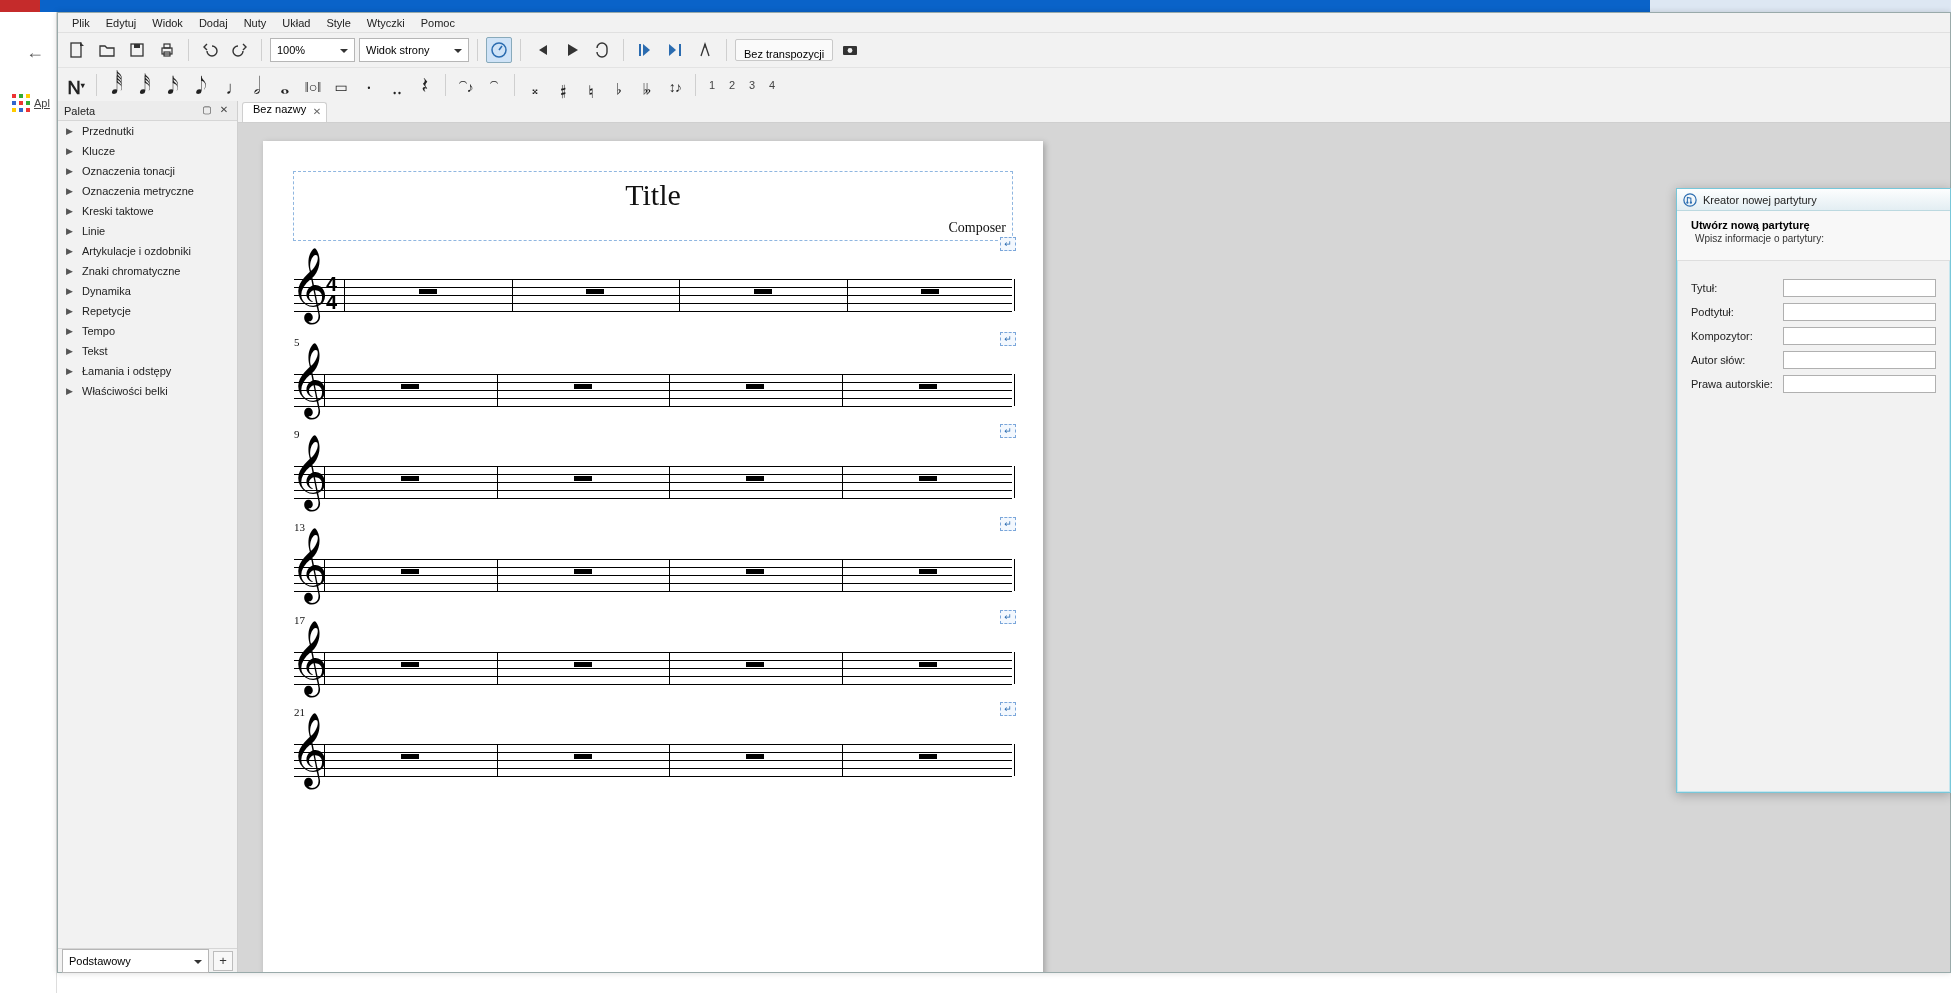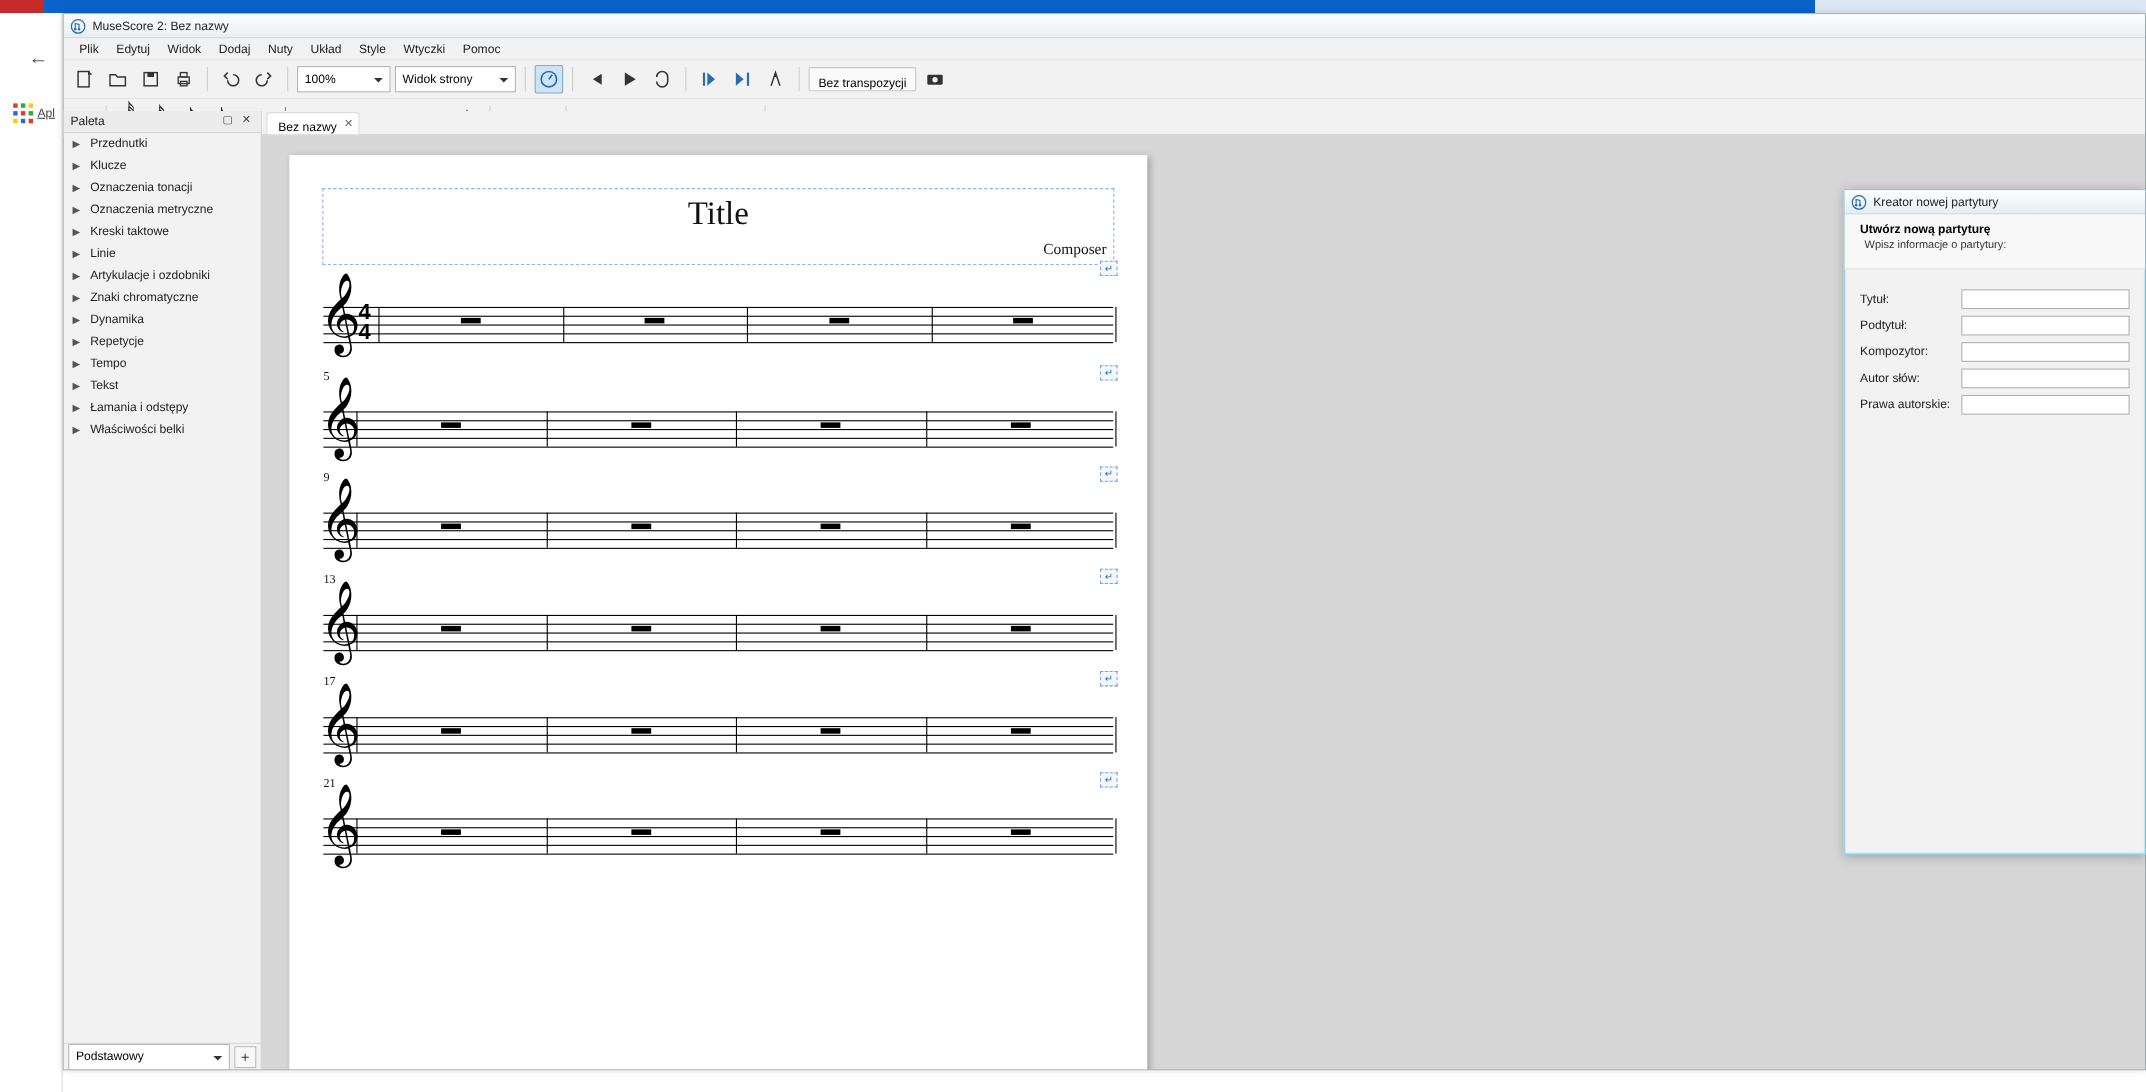--- a/index.html
+++ b/index.html
@@ -53,40 +53,40 @@
 .palette-list { flex:1; overflow:auto; }
 .palette-item { height:20px; display:flex; align-items:center; padding:0 8px; color:#222; }
 .palette-item .chev { width:10px; color:#555; font-size:9px; margin-right:6px; }
 .palette-foot { height:24px; border-top:1px solid #d6d6d6; display:flex; align-items:center; padding:0 4px; gap:4px; }
 .palette-foot .combo { flex:1; min-width:0; }
 .plusbtn { width:20px; height:20px; border:1px solid #bdbdbd; background:#f8f8f8; font-size:13px; text-align:center; line-height:18px; color:#333; }
 
 
 .canvas-wrap { flex:1; background:#d6d6d6; position:relative; overflow:hidden; }
 .doc-tabbar { position:absolute; left:0; right:0; top:0; height:22px; background:#f2f2f2; display:flex; align-items:flex-end; padding-left:4px; border-bottom:1px solid #cfcfcf; }
-.doc-tab { height:20px; background:#fff; border:1px solid #cfcfcf; border-bottom:none; padding:0 20px 0 10px; font-size:11px; display:flex; align-items:flex-end; position:relative; border-radius:3px 3px 0 0; }
+.doc-tab { height:20px; background:#fff; border:1px solid #cfcfcf; border-bottom:none; padding:0 20px 0 10px; font-size:11px; display:flex; align-items:flex-start; position:relative; border-radius:3px 3px 0 0; }
 .doc-tab .x { position:absolute; right:5px; top:3px; font-size:10px; color:#666; }
 
 .page { position:absolute; left:25px; top:40px; width:780px; height:900px; background:#fff; box-shadow:2px 2px 6px rgba(0,0,0,.25); }
 .title-frame { position:absolute; left:30px; top:30px; right:30px; height:70px; border:1px dashed #8fb6e0; }
 .score-title { text-align:center; font-family:"Times New Roman",serif; font-size:30px; color:#111; padding-top:6px; }
 .score-composer { position:absolute; right:6px; bottom:4px; font-family:"Times New Roman",serif; font-size:14px; color:#111; }
 
 .staff-sys { position:absolute; left:30px; right:30px; height:70px; border:1px dashed transparent; }
 .sys-break { position:absolute; right:-4px; top:-20px; width:16px; height:14px; border:1px dashed #7aa6da; background:#f3f8fe; display:flex; align-items:center; justify-content:center; font-size:9px; color:#2b6cb0; }
 .measure-num { position:absolute; left:0; top:-16px; font:11px "Times New Roman",serif; color:#111; }
 .stafflines { position:absolute; left:0; right:0; top:22px; height:32px; }
 .stafflines div { position:absolute; left:0; right:0; height:1px; background:#000; }
 .clef { position:absolute; left:2px; top:8px; font:44px "Segoe UI Symbol","Noto Music",serif; color:#000; line-height:42px; }
 .timesig { position:absolute; left:32px; top:18px; font:700 20px "Times New Roman",serif; color:#000; text-align:center; line-height:18px; }
 .barline { position:absolute; top:22px; width:1px; height:32px; background:#000; }
 .rest { position:absolute; top:32px; width:18px; height:5px; background:#000; }
 
 
-.wizard { position:absolute; right:0; top:172px; width:275px; height:605px; background:#f2f2f2; border:1px solid #77c7d9; box-shadow:0 0 0 1px #c6e6ee inset, 0 2px 10px rgba(0,0,0,.25); font-size:11px; }
+.wizard { position:absolute; right:0; top:188px; width:275px; height:605px; background:#f2f2f2; border:1px solid #77c7d9; box-shadow:0 0 0 1px #c6e6ee inset, 0 2px 10px rgba(0,0,0,.25); font-size:11px; }
 .wizard-title { height:22px; background:linear-gradient(#fdfefe,#e3eef3); border-bottom:1px solid #bcd9e0; display:flex; align-items:center; padding:0 6px; color:#222; }
 .wizard-title .app-ico { width:14px; height:14px; margin-right:6px; color:#2b6cb0; }
 .wizard-head { padding:8px 14px 16px; background:#f8f8f8; border-bottom:1px solid #dedede; }
 .wizard-head b { font-size:11px; }
 .wizard-sub { font-size:10px; color:#333; margin-top:2px; margin-left:4px; }
 .wizard-form { padding:18px 14px; }
 .wrow { display:flex; align-items:center; margin-bottom:6px; }
 .wrow label { width:92px; color:#222; }
 .wrow input { flex:1; height:18px; border:1px solid #b0b0b0; background:#fff; font-size:11px; padding:0 3px; }
 
@@ -107,29 +107,20 @@
       <span style="background:#3a3;left:14px;top:7px"></span>
     <span style="background:#fc0;left:0;top:14px"></span>
       <span style="background:#36c;left:7px;top:14px"></span>
       <span style="background:#e33;left:14px;top:14px"></span>
   </div>
   <div class="apps-label">Apl</div>
 </div>
 
 <div class="app-window">
 
-  <div class="titlebar">
-    <svg class="app-ico" viewBox="0 0 16 16">
-        <circle cx="8" cy="8" r="7" fill="none" stroke="currentColor" stroke-width="1.4"></circle>
-        <path d="M5 11V5l4 1v5" fill="none" stroke="currentColor" stroke-width="1.2"></path>
-        <circle cx="5" cy="11" r="1.3" fill="currentColor"></circle>
-        <circle cx="9" cy="11" r="1.3" fill="currentColor"></circle>
-      </svg>
-    <span>MuseScore 2: Bez nazwy</span>
-  </div>
 
   <div class="menubar">
     <span>Plik</span>
     <span>Edytuj</span>
     <span>Widok</span>
     <span>Dodaj</span>
     <span>Nuty</span>
     <span>Układ</span>
     <span>Style</span>
     <span>Wtyczki</span>

